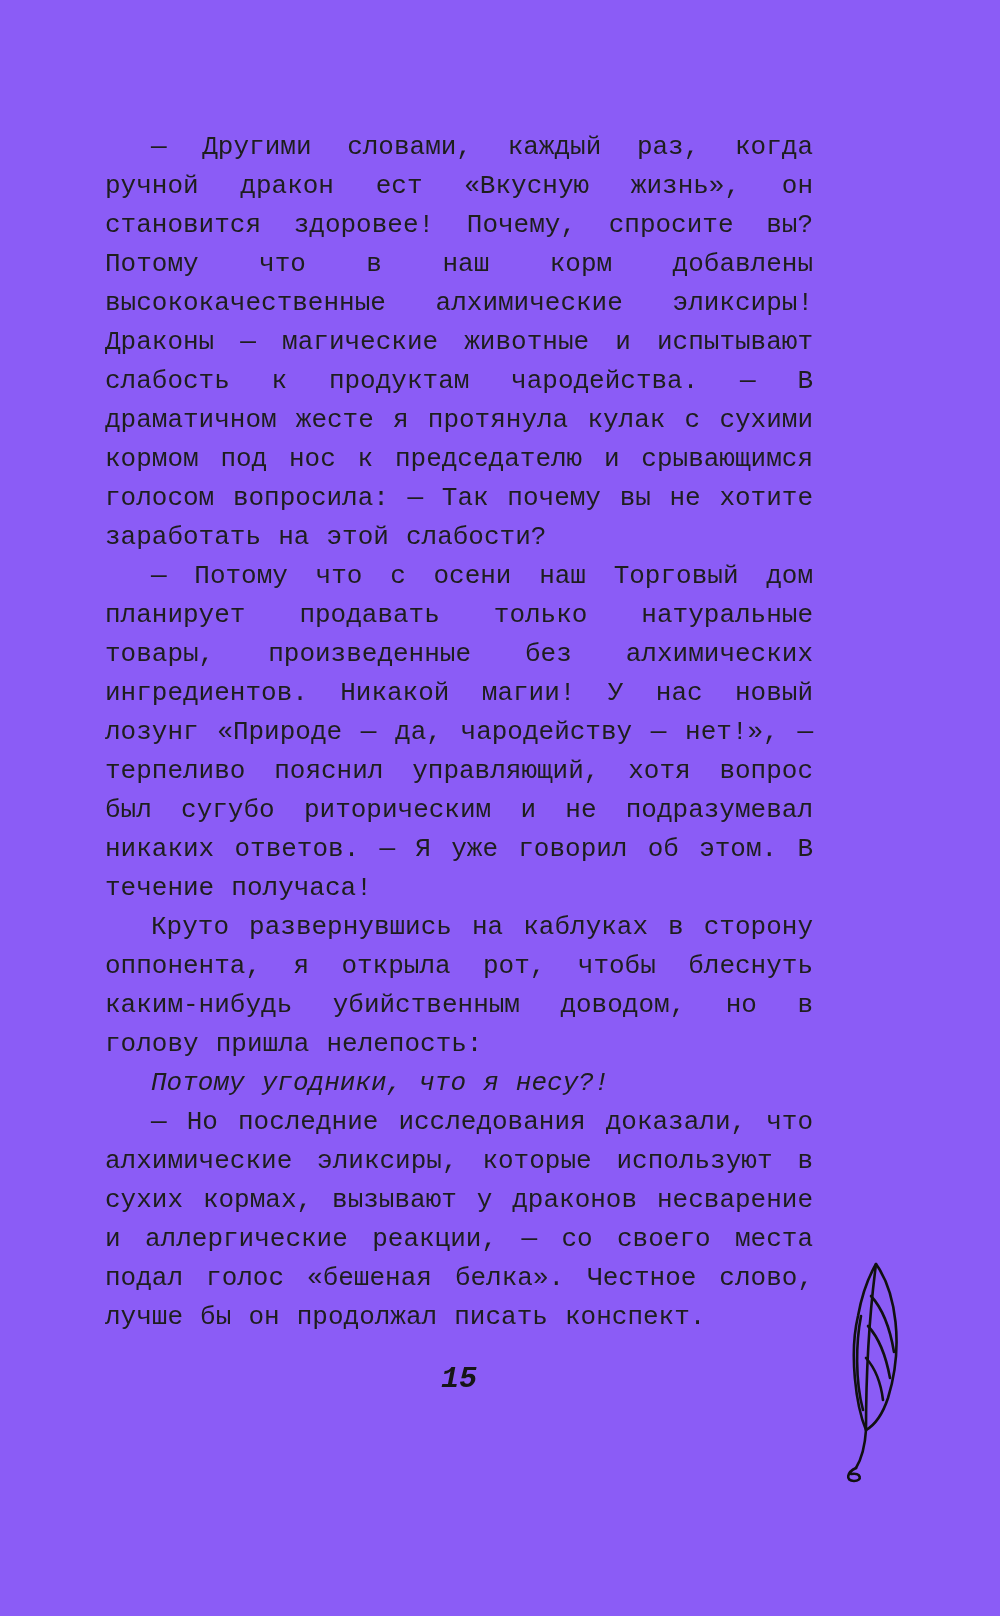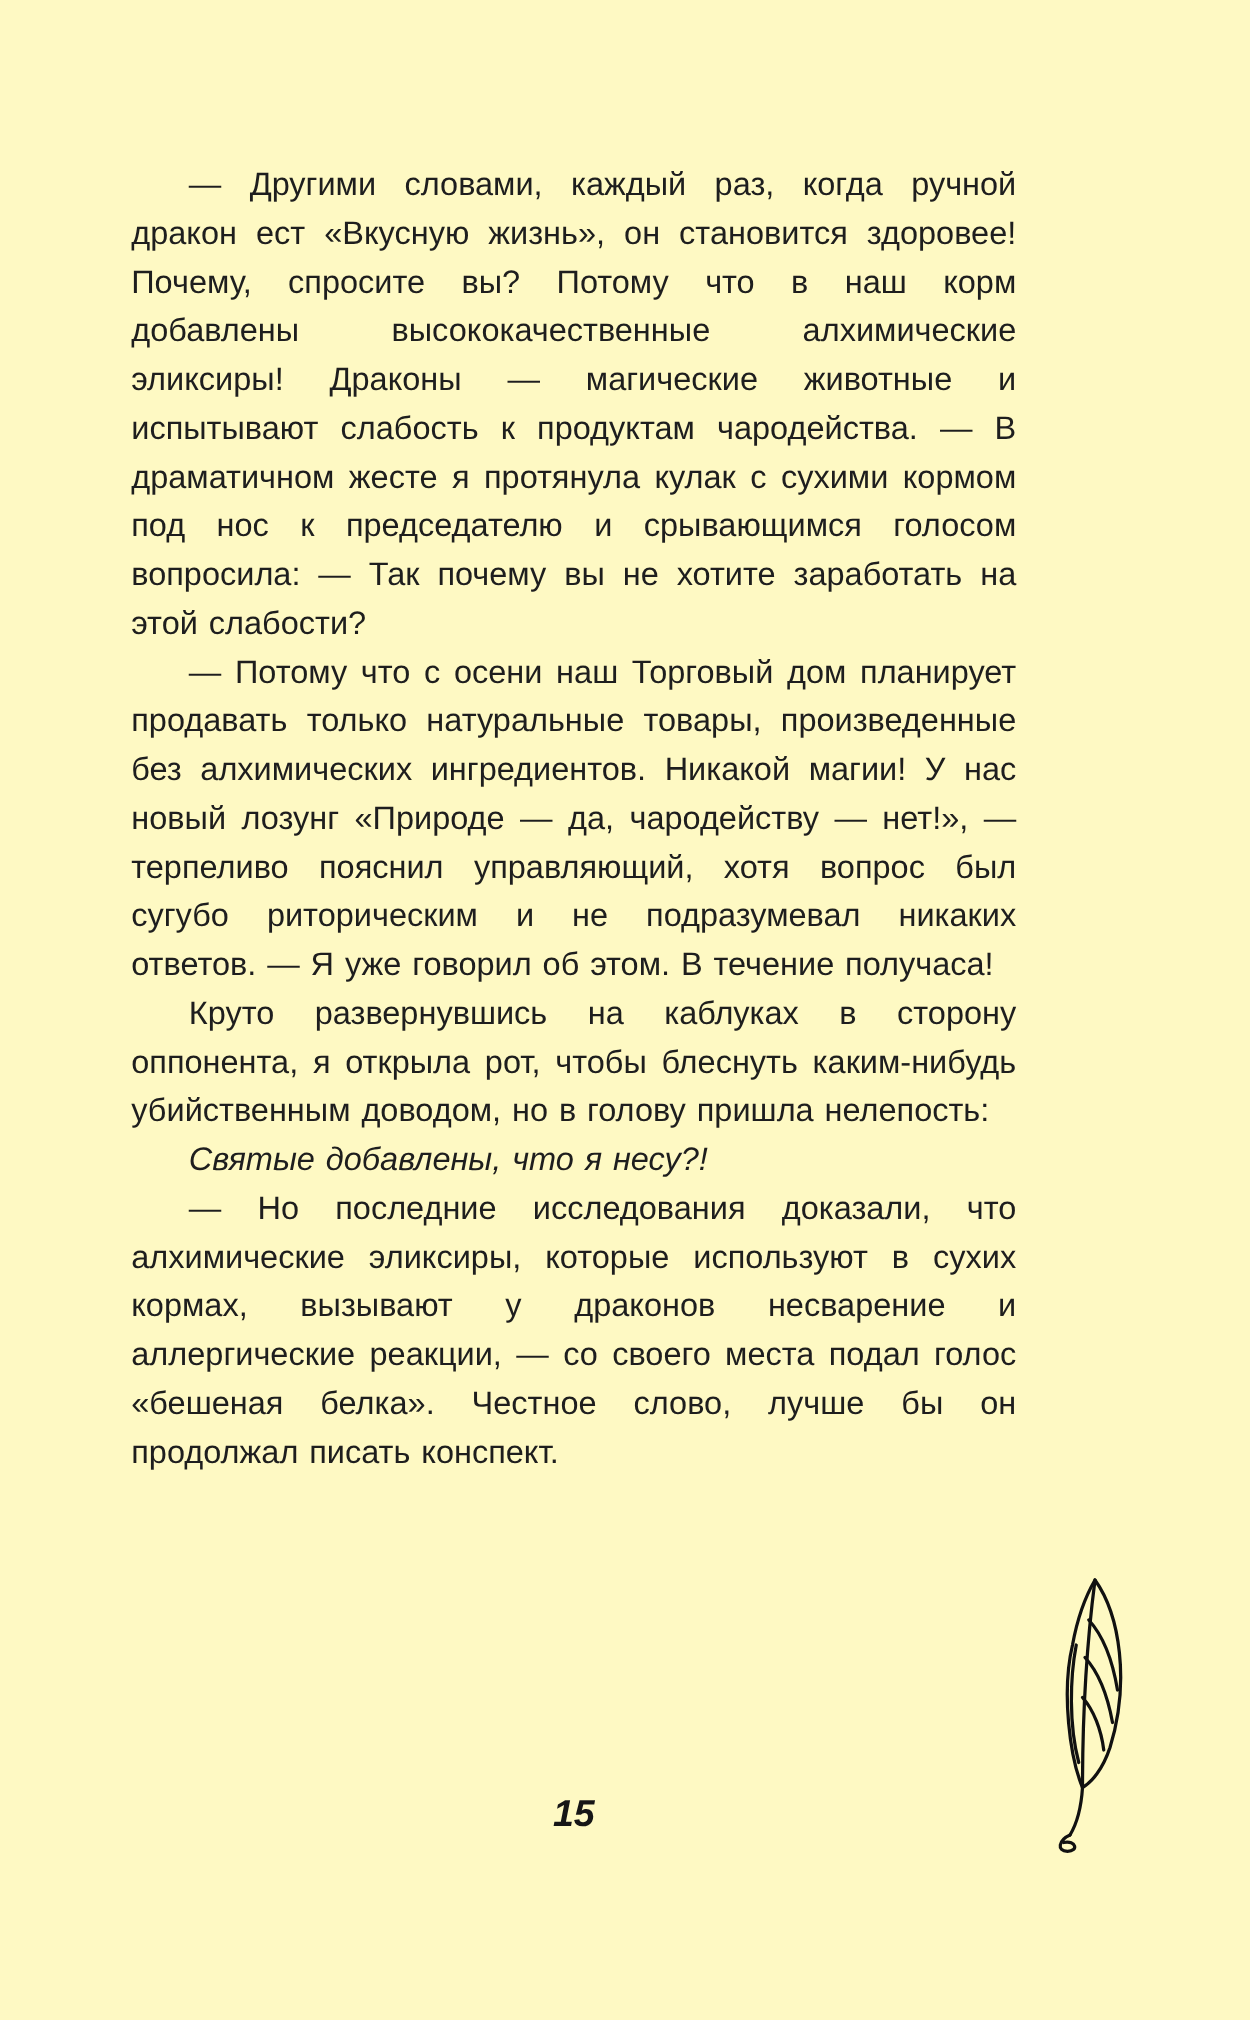--- a/index.html
+++ b/index.html
@@ -4,22 +4,22 @@
 <style>
   html, body {
     margin: 0;
     padding: 0;
     background: #ffffff;
   }
   .page {
     position: relative;
     width: 1000px;
     height: 1616px;
-    background: #fef9c3;
-    font-family: Liberation Sans, sans-serif;
+    background: #8b5cf6;
+    font-family: Liberation Mono, monospace;
     color: #1e1e1e;
     overflow: hidden;
   }
   .text-block {
     position: absolute;
     left: 105px;
     top: 128px;
     width: 708px;
     text-align: justify;
     font-size: 26px;
@@ -30,21 +30,21 @@
     padding: 0;
     text-indent: 46px;
     word-spacing: 1.5px;
   }
   .para.italic {
     font-style: italic;
   }
   .page-number {
     position: absolute;
     left: 105px;
-    top: 1435px;
+    top: 1362px;
     width: 708px;
     text-align: center;
     font-size: 30px;
     font-style: italic;
     font-weight: bold;
     color: #161616;
   }
   .feather {
     position: absolute;
     left: 820px;
@@ -60,21 +60,21 @@
 </style>
 </head>
 <body>
 
 <div class="page">
 
   <div class="text-block" id="paragraphs">
       <p class="para">— Другими словами, каждый раз, когда ручной дракон ест «Вкусную жизнь», он становится здоровее! Почему, спросите вы? Потому что в наш корм добавлены высококачественные алхимические эликсиры! Драконы — магические животные и испытывают слабость к продуктам чародейства. — В драматичном жесте я протянула кулак с сухими кормом под нос к председателю и срывающимся голосом вопросила: — Так почему вы не хотите заработать на этой слабости?</p>
       <p class="para">— Потому что с осени наш Торговый дом планирует продавать только натуральные товары, произведенные без алхимических ингредиентов. Никакой магии! У нас новый лозунг «Природе — да, чародейству — нет!», — терпеливо пояснил управляющий, хотя вопрос был сугубо риторическим и не подразумевал никаких ответов. — Я уже говорил об этом. В течение получаса!</p>
       <p class="para">Круто развернувшись на каблуках в сторону оппонента, я открыла рот, чтобы блеснуть каким-нибудь убийственным доводом, но в голову пришла нелепость:</p>
-      <p class="para italic">Святые добавлены, что я несу?!</p>
+      <p class="para italic">Потому угодники, что я несу?!</p>
       <p class="para">— Но последние исследования доказали, что алхимические эликсиры, которые используют в сухих кормах, вызывают у драконов несварение и аллергические реакции, — со своего места подал голос «бешеная белка». Честное слово, лучше бы он продолжал писать конспект.</p>
     </div>
 
   <div class="page-number">15</div>
 
   <div class="feather">
     <svg viewBox="0 0 92 226" xmlns="http://www.w3.org/2000/svg">
       <g fill="none" stroke="#111111" stroke-width="2.6" stroke-linecap="round" stroke-linejoin="round">
 
         <path d="M56 6 C 76 34, 84 88, 68 140 C 62 158, 53 168, 46 172 C 36 148, 29 96, 38 58 C 42 36, 49 18, 56 6 Z"></path>

